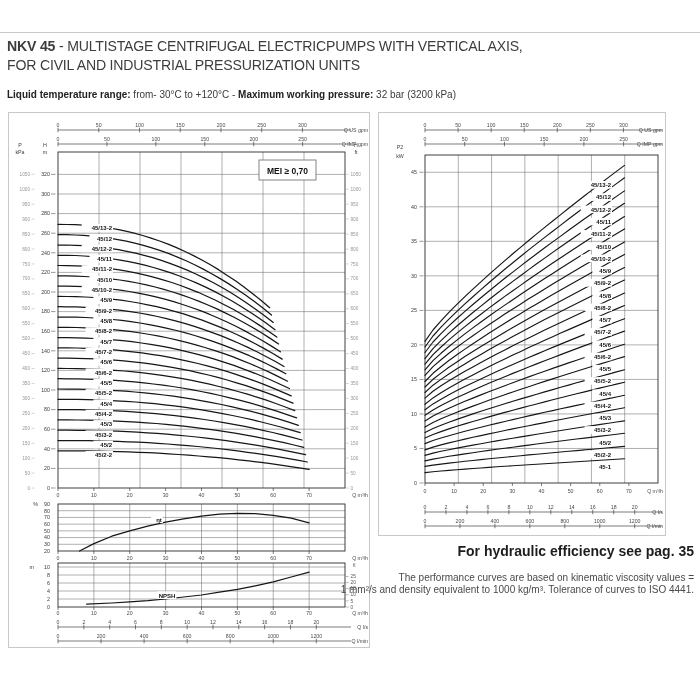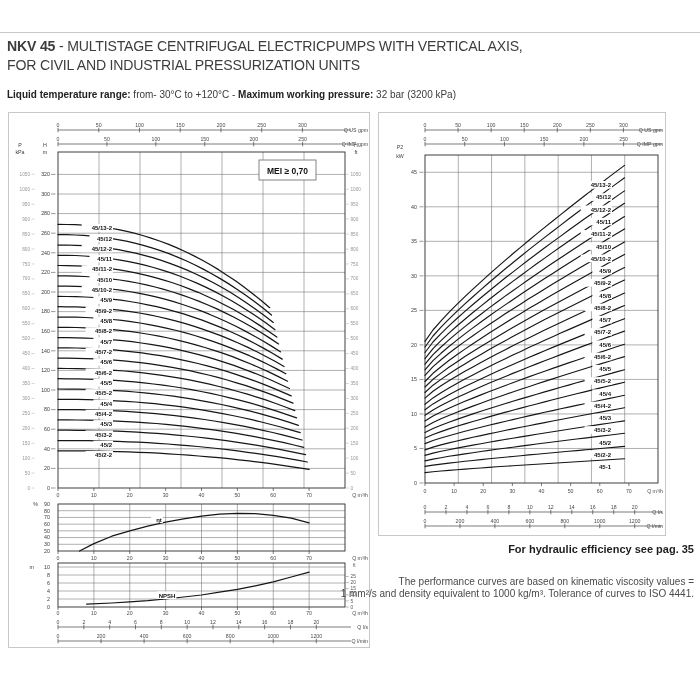--- a/index.html
+++ b/index.html
@@ -6,21 +6,21 @@
   .page{width:700px;height:700px;position:relative;background:#fff;overflow:hidden;
         font-family:"Liberation Sans",sans-serif;padding-left:28px;}
   .top-rule{position:absolute;left:0;top:32px;width:700px;height:1px;background:#c9c9c9;}
   .title{position:absolute;left:7px;top:37px;width:560px;color:#3d3d3d;font-size:15px;
          line-height:18.5px;letter-spacing:-0.2px;transform:scaleX(0.94);transform-origin:left top;}
   .subtitle{position:absolute;left:7px;top:89px;width:620px;color:#3a3a3a;font-size:10.4px;
             transform:scaleX(0.96);transform-origin:left top;}
   .subtitle b{color:#222;}
   .panel-svg{position:absolute;}
   .footer{position:absolute;right:34px;top:543px;text-align:right;}
-  .footer .f1{font-size:11px;font-weight:bold;color:#1d1d1d;margin-bottom:21px;}
+  .footer .f1{font-size:14px;font-weight:bold;color:#1d1d1d;margin-bottom:13px;}
   .footer .f2{font-size:10px;color:#4a4a4a;line-height:11.5px;}
 </style>
 </head>
 <body>
 
 <div class="page">
   <div class="top-rule"></div>
 
   <div class="title">
     <span style="font-weight:bold">NKV 45</span><span> - MULTISTAGE CENTRIFUGAL ELECTRICPUMPS WITH VERTICAL AXIS,</span><br>

